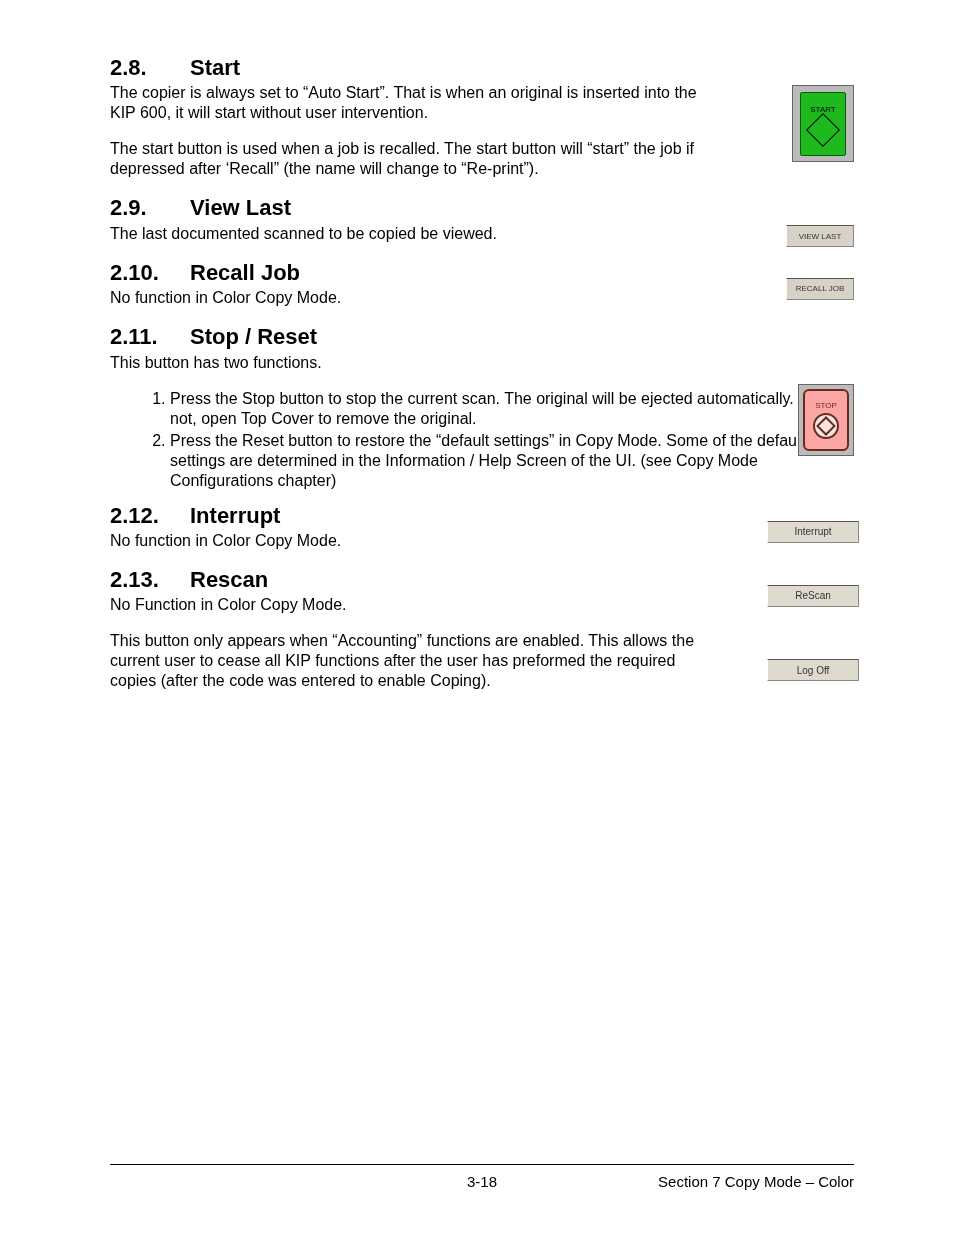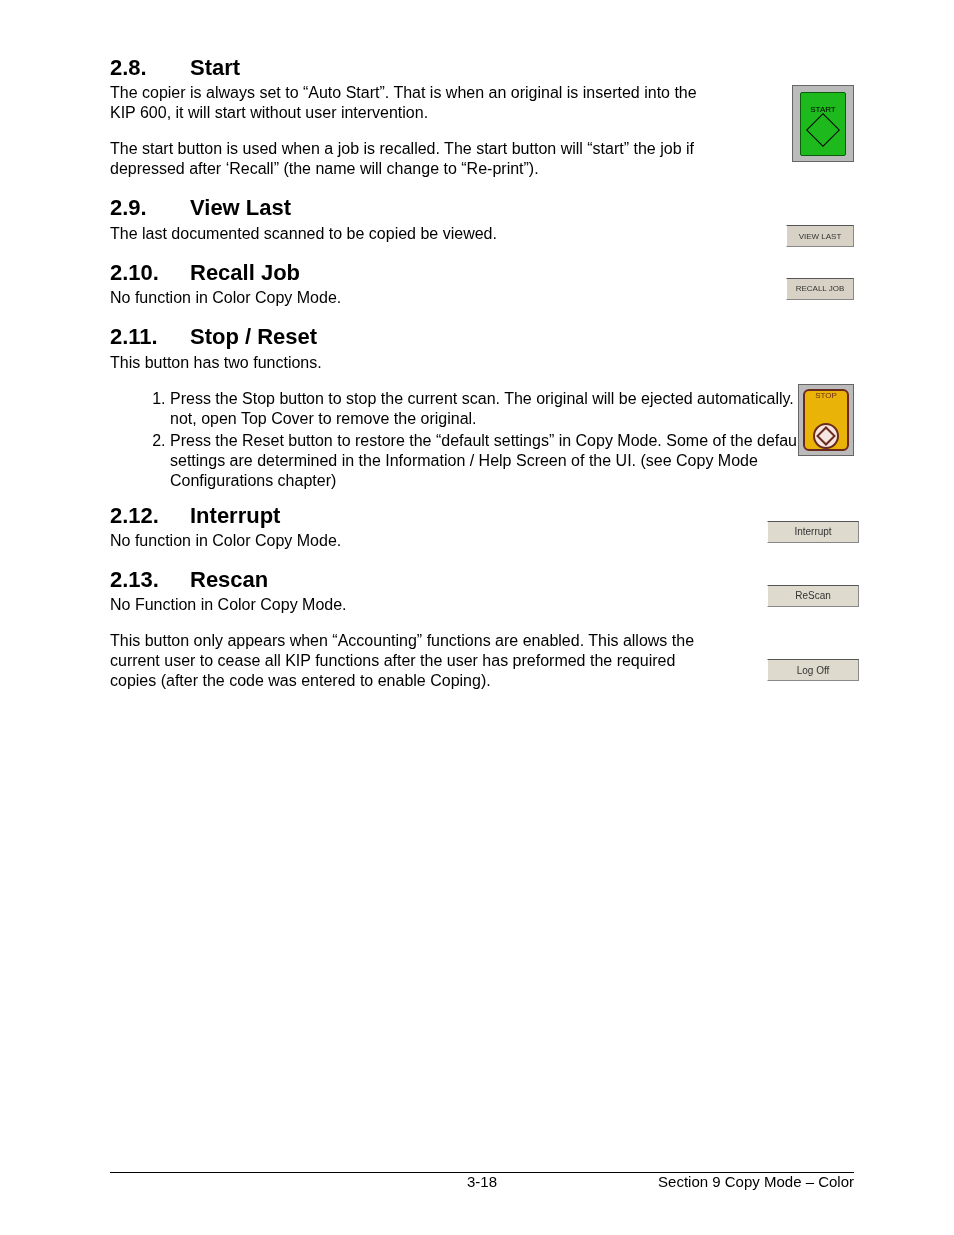--- a/index.html
+++ b/index.html
@@ -113,27 +113,27 @@
     height: 70px;
     border: 1px solid #666;
     background: #bbb;
     display: flex;
     align-items: center;
     justify-content: center;
   }
   .btn-stop-inner {
     width: 42px;
     height: 58px;
-    background: #eab308;
+    background: #fca5a5;
     border: 2px solid #6b2a1e;
     border-radius: 6px;
     display: flex;
     flex-direction: column;
     align-items: center;
-    justify-content: space-between;
+    justify-content: center;
     gap: 3px;
   }
   .btn-stop-label {
     font-size: 8px;
     color: #6b2a1e;
   }
   .stop-shape {
     width: 22px;
     height: 22px;
     border: 2px solid #6b2a1e;
@@ -168,21 +168,21 @@
   .btn-interrupt { top: 18px; }
   .btn-rescan { top: 18px; }
   .btn-logoff { top: 28px; }
   
   .footer {
     position: absolute;
     bottom: 45px;
     left: 110px;
     right: 100px;
     border-top: 1.5px solid #000;
-    padding-top: 0;
+    padding-top: 8px;
     font-size: 15px;
     display: flex;
   }
   .footer .pageno {
     position: absolute;
     left: 50%;
     transform: translateX(-50%);
   }
   .footer .right {
     margin-left: auto;
@@ -269,15 +269,15 @@
       <p class="narrow">This button only appears when “Accounting” functions are enabled. This allows the current user to cease all KIP functions after the user has preformed the required copies (after the code was entered to enable Coping).</p>
       <div class="right-img btn-wide btn-logoff">
         <span>Log Off</span>
       </div>
     </div>
 
   </div>
 
   <div class="footer">
     <span class="pageno">3-18</span>
-    <span class="right">Section 9    Copy Mode – Color</span>
+    <span class="right">Section 7    Copy Mode – Color</span>
   </div>
 </div>
 
 </body></html>

